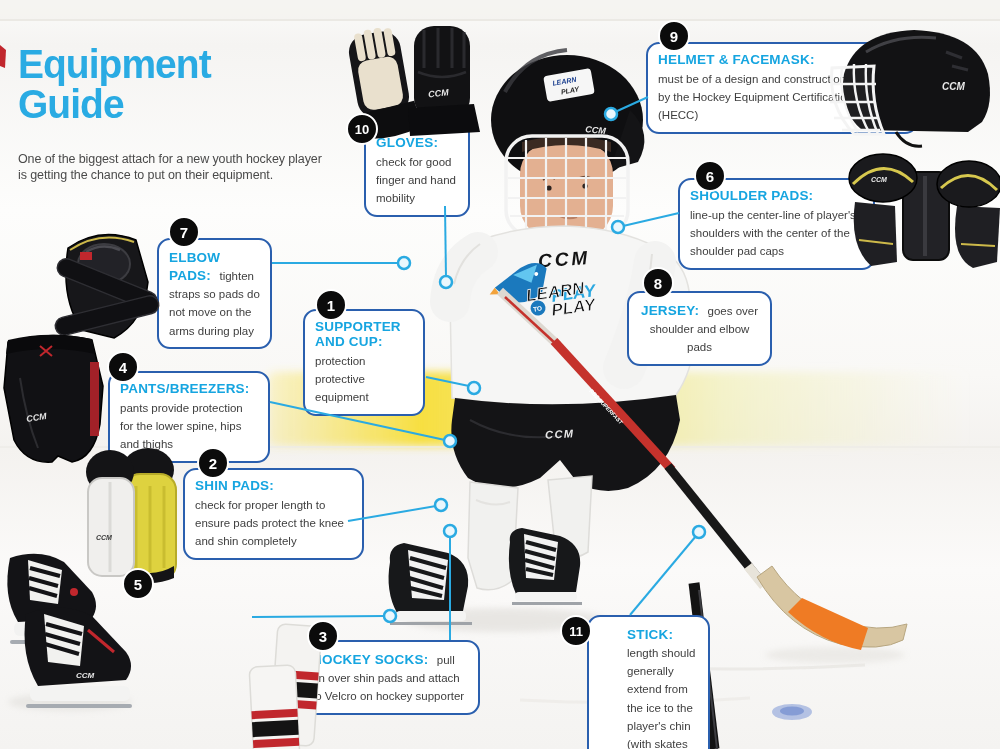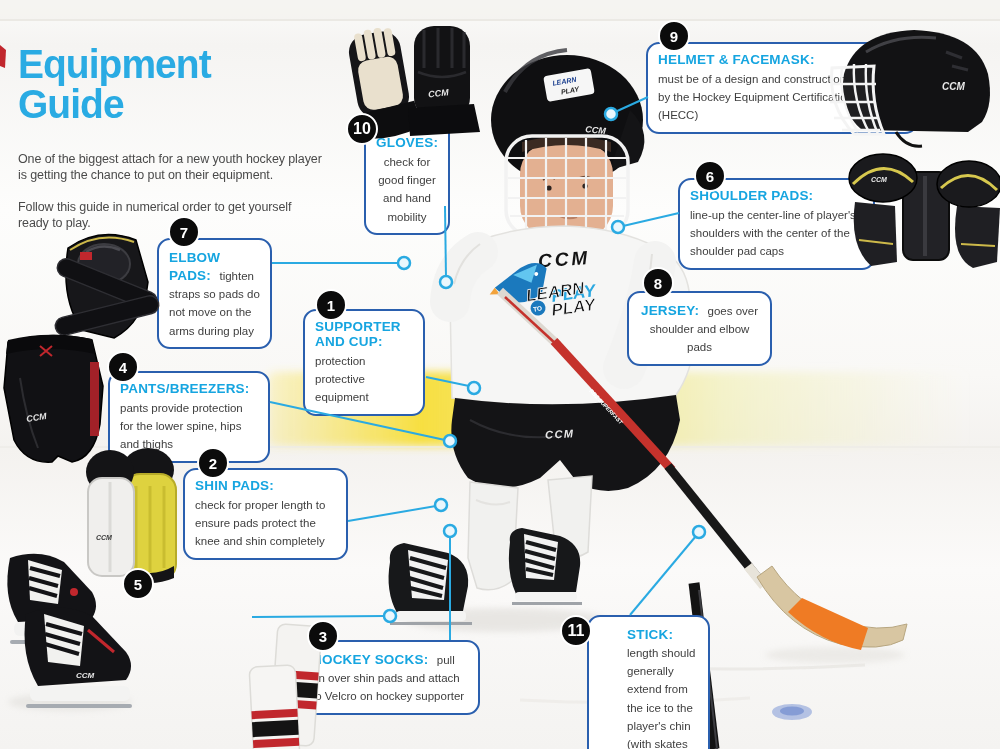--- a/index.html
+++ b/index.html
@@ -14,35 +14,35 @@
   .title{position:absolute;left:18px;top:44px;z-index:2;color:#2aabe3;font-weight:800;
     font-size:41px;line-height:0.98;letter-spacing:-1px;transform:scaleX(.95);transform-origin:left top;}
   .intro{position:absolute;z-index:2;width:305px;color:#4a4a4a;font-size:12.5px;line-height:1.35;letter-spacing:-.1px;}
   #intro1{left:18px;top:138px;}
   #intro2{left:18px;top:186px;}
   .callout{position:absolute;z-index:3;background:#fff;border:2px solid #2a5fae;border-radius:13px;
     padding:8px 10px;box-sizing:border-box;}
   .h{color:#16a5e0;font-weight:bold;font-size:13.5px;letter-spacing:.2px;margin-right:4px;}
   .h.block{display:block;margin-right:0;margin-bottom:2px;}
   .b{color:#3e3e3e;font-size:11.5px;line-height:1.32;}
-  #box-gloves{left:364px;top:117px;width:86px;padding-top:16px;text-align:center;}
+  #box-gloves{left:364px;top:117px;width:106px;padding-top:16px;}
   #box-helmet{left:646px;top:42px;width:272px;}
   #box-shoulder{left:678px;top:178px;width:197px;}
   #box-jersey{left:627px;top:291px;width:145px;text-align:center;}
   #box-elbow{left:157px;top:238px;width:115px;}
   #box-supporter{left:303px;top:309px;width:122px;}
   #box-pants{left:108px;top:371px;width:162px;}
-  #box-shin{left:183px;top:468px;width:165px;}
+  #box-shin{left:183px;top:468px;width:181px;}
   #box-skates{left:120px;top:588px;width:132px;text-align:center;padding-left:16px;}
   #box-socks{left:300px;top:640px;width:180px;}
   #box-stick{left:587px;top:615px;width:123px;padding-left:38px;}
   .badge{position:absolute;z-index:6;width:32px;height:32px;box-sizing:border-box;border-radius:50%;
     background:#0b0b0b;color:#fff;border:2.5px solid #fff;display:flex;align-items:center;justify-content:center;
     font-weight:bold;font-size:15px;}
-  .badge.two{font-size:16px;}
+  .badge.two{font-size:13px;}
   svg text{font-family:"Liberation Sans",sans-serif;}
 </style>
 </head>
 <body>
 
 <div id="canvas">
 
   <svg id="bg" class="layer" width="1000" height="749" viewBox="0 0 1000 749">
     <defs>
       <linearGradient id="yg" x1="0" y1="0" x2="1" y2="0">
@@ -180,21 +180,20 @@
       <ellipse cx="792" cy="712" rx="20" ry="8" fill="#9db0dd" opacity="0.75"></ellipse>
       <ellipse cx="792" cy="711" rx="12" ry="4.5" fill="#7d95d2" opacity="0.85"></ellipse>
     </g>
   </svg>
 
   <div class="title">
     <div>Equipment</div>
     <div>Guide</div>
   </div>
   <p class="intro" id="intro1">One of the biggest attach for a new youth hockey player is getting the chance to put on their equipment.</p>
-  <p class="intro" id="intro2">Follow this guide in numerical order to get yourself ready to play.</p>
 
   <div class="callout" id="box-supporter">
     <span class="h block">SUPPORTER AND CUP:</span>
     <span class="b">protection protective equipment</span>
   </div>
   <div class="callout" id="box-shin">
     <span class="h block">SHIN PADS:</span>
     <span class="b">check for proper length to ensure pads protect the knee and shin completely</span>
   </div>
   <div class="callout" id="box-socks">

